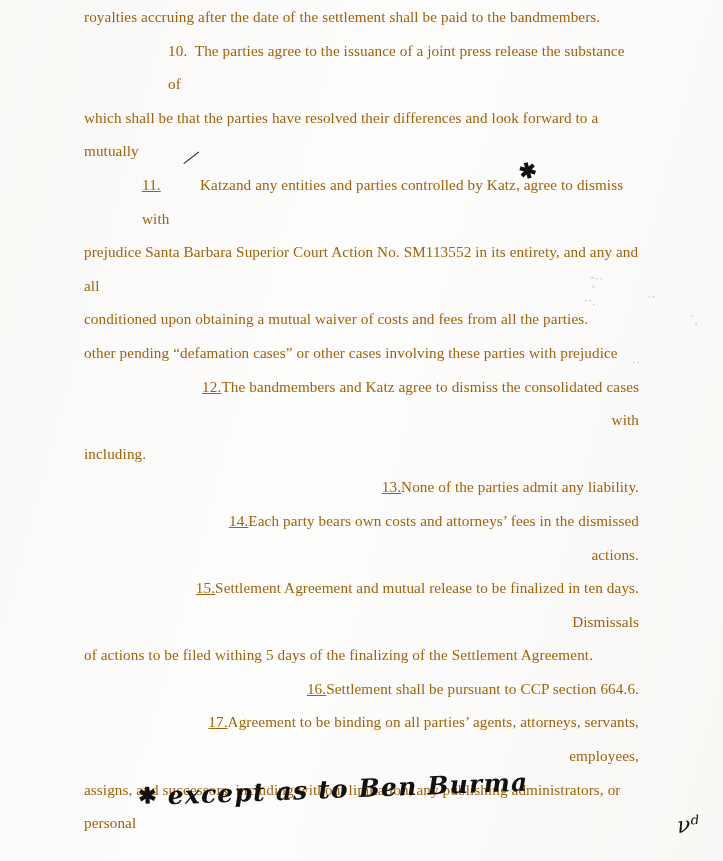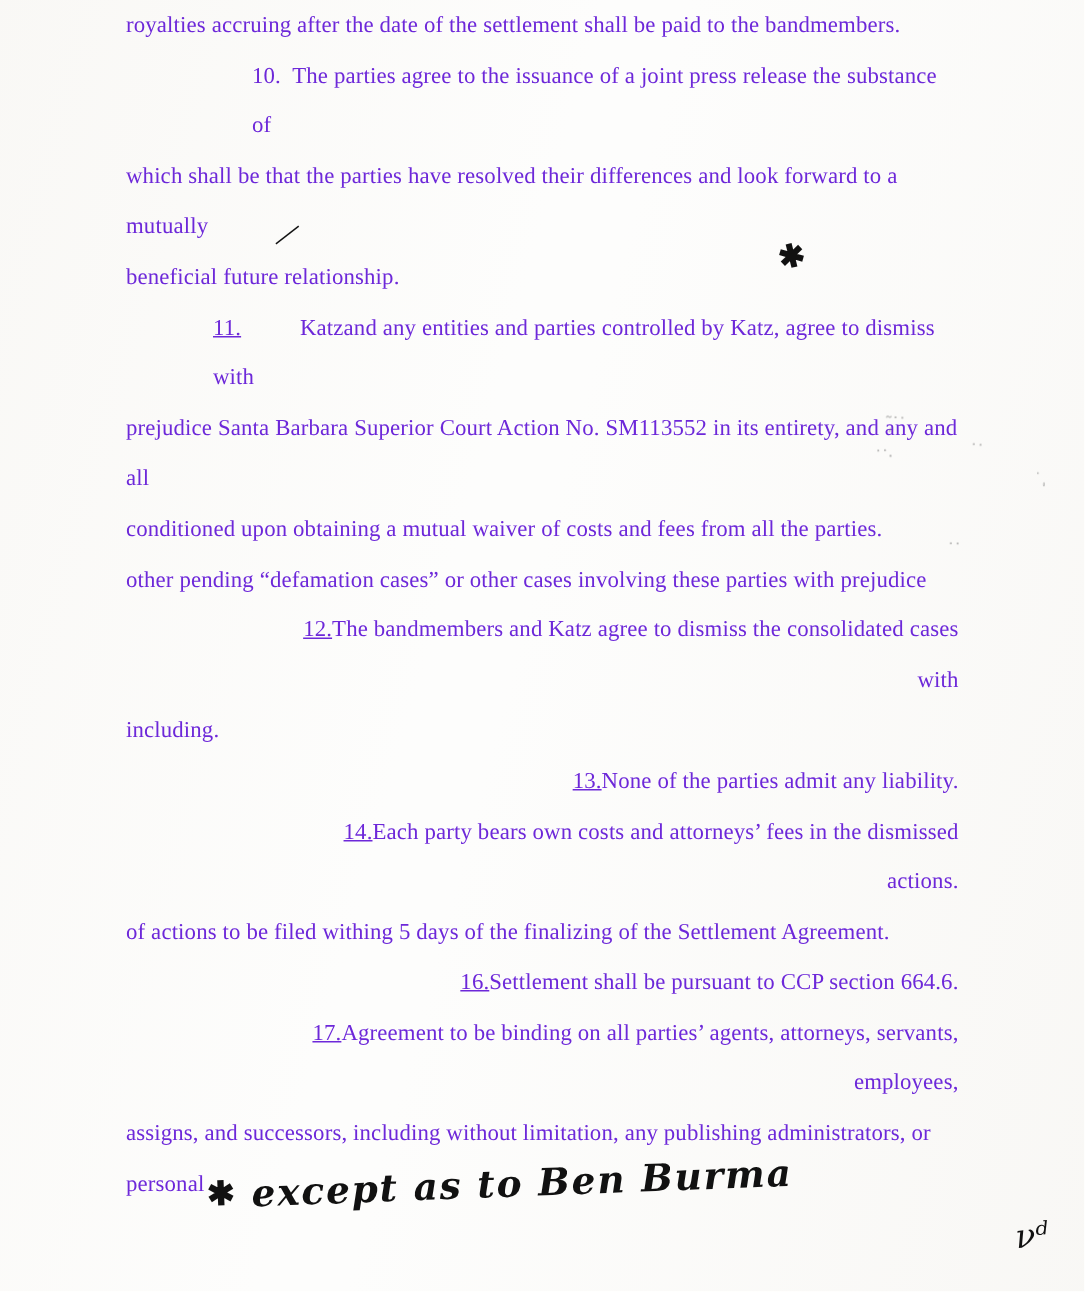--- a/index.html
+++ b/index.html
@@ -28,21 +28,21 @@
   .body-text {
     position: relative;
     z-index: 1;
     padding: 0 84px 0 84px;
   }
   .line {
     font-size: 15.2px;
     line-height: 33.6px;
     letter-spacing: 0.1px;
     white-space: pre-wrap;
-    color: #6d28d9;
+    color: #a16207;
   }
   .para {
     margin: 0;
   }
   .ind-1 { padding-left: 84px; }
   .ind-2 { padding-left: 58px; }
   .ind-3 { padding-left: 62px; text-align: right; }
   .flat { padding-left: 0; }
 
   .numcol {
@@ -118,34 +118,34 @@
 <body>
 
 <div id="page">
 
   <div class="body-text">
 
     <p class="para line flat"><span>royalties accruing after the date of the settlement shall be paid to the bandmembers.</span></p>
 
     <p class="para line ind-1"><span>10.  The parties agree to the issuance of a joint press release the substance of</span></p>
     <p class="para line flat"><span>which shall be that the parties have resolved their differences and look forward to a mutually</span></p>
-    <p class="para line flat"><span>beneficial future relationship.</span></p>
 
     <p class="para line ind-2"><span class="numcol">11.</span><span>Katzand any entities and parties controlled by Katz, agree to dismiss with</span></p>
     <p class="para line flat"><span>prejudice Santa Barbara Superior Court Action No. SM113552 in its entirety, and any and all</span></p>
     <p class="para line flat"><span>conditioned upon obtaining a mutual waiver of costs and fees from all the parties.</span></p>
     <p class="para line flat"><span>other pending “defamation cases” or other cases involving these parties with prejudice</span></p>
 
     <p class="para line ind-3"><span class="numcol">12.</span><span>The bandmembers and Katz agree to dismiss the consolidated cases with</span></p>
     <p class="para line flat"><span>including.</span></p>
 
     <p class="para line ind-3"><span class="numcol">13.</span><span>None of the parties admit any liability.</span></p>
 
     <p class="para line ind-3"><span class="numcol">14.</span><span>Each party bears own costs and attorneys’ fees in the dismissed actions.</span></p>
 
+    <p class="para line ind-3"><span class="numcol">15.</span><span>Settlement Agreement and mutual release to be finalized in ten days.  Dismissals</span></p>
     <p class="para line flat"><span>of actions to be filed withing 5 days of the finalizing of the Settlement Agreement.</span></p>
 
     <p class="para line ind-3"><span class="numcol">16.</span><span>Settlement shall be pursuant to CCP section 664.6.</span></p>
 
     <p class="para line ind-3"><span class="numcol">17.</span><span>Agreement to be binding on all parties’ agents, attorneys, servants, employees,</span></p>
     <p class="para line flat"><span>assigns, and successors, including without limitation, any publishing administrators, or personal</span></p>
 
   </div>
 
   <div class="hand" id="caret-1"≯</div>

